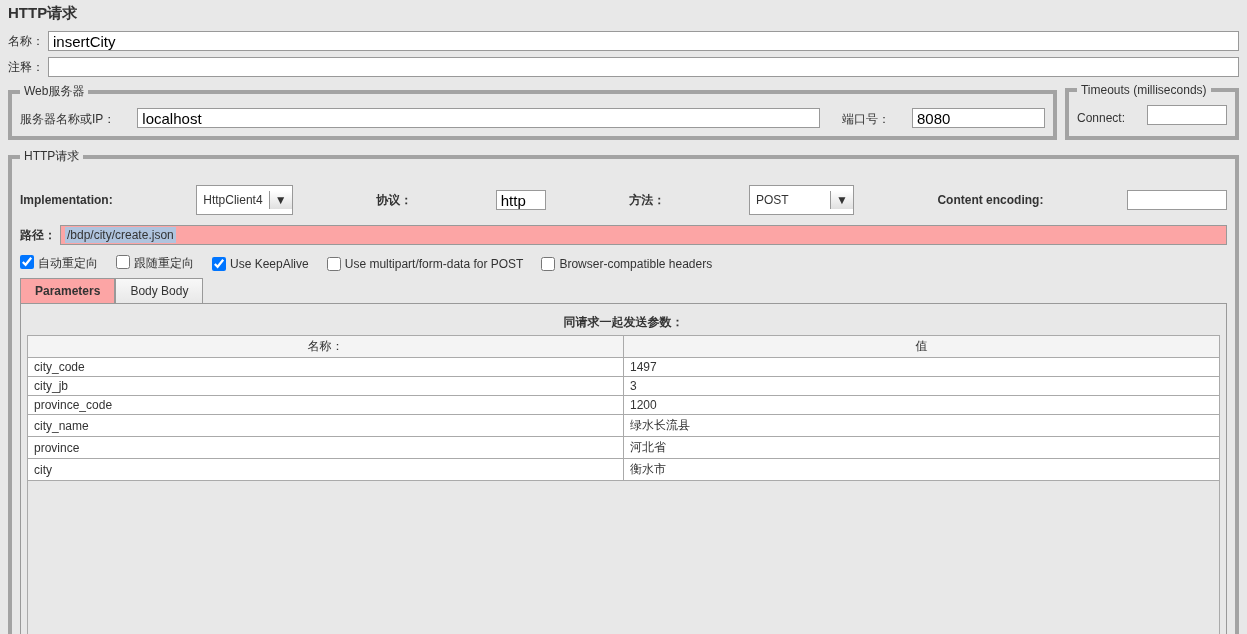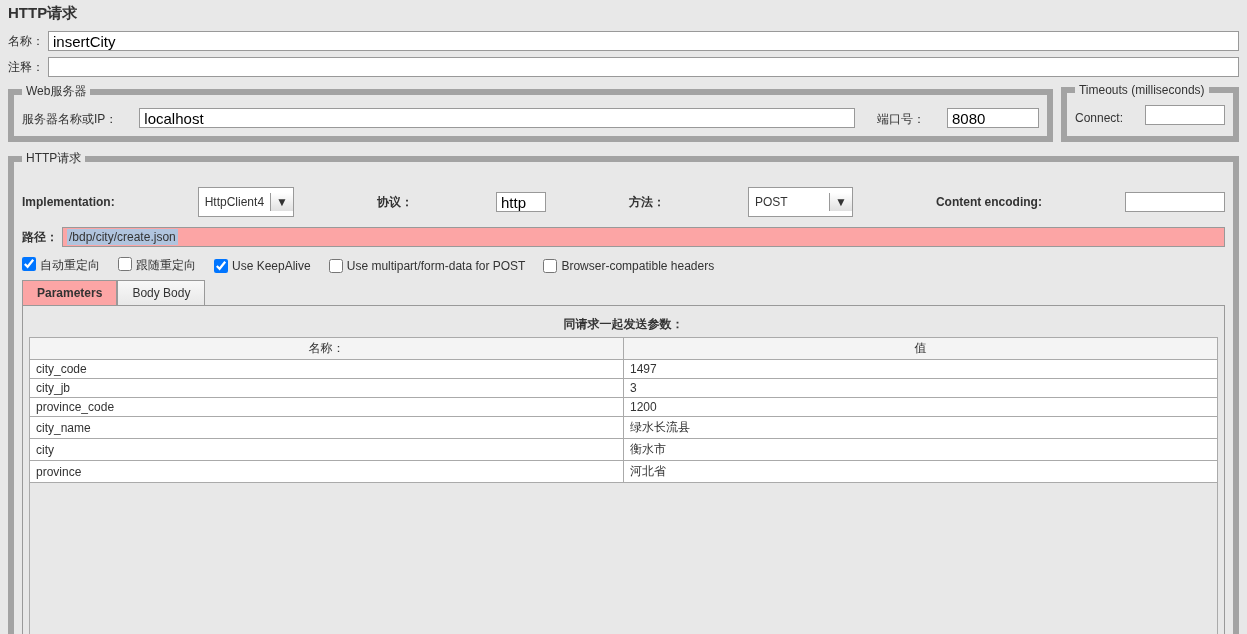--- a/index.html
+++ b/index.html
@@ -3,21 +3,21 @@
 <meta charset="utf-8">
 <style>
 * { box-sizing: border-box; margin: 0; padding: 0; }
 body { font-family: Arial, sans-serif; font-size: 12px; background: #e8e8e8; color: #333; }
 .main { padding: 4px 8px; }
 .title { font-size: 15px; font-weight: bold; margin-bottom: 8px; color: #333; }
 .row { display: flex; align-items: center; margin-bottom: 6px; gap: 4px; }
 .label { white-space: nowrap; }
 input[type="text"] { border: 1px solid #999; background: #fff; padding: 2px 4px; height: 20px; font-size: 15px; }
 .flex-grow { flex: 1; }
-fieldset { border: 6px solid #a3a3a3; padding: 8px; margin-bottom: 8px; position: relative; }
+fieldset { border: 4px solid #a3a3a3; padding: 8px; margin-bottom: 8px; position: relative; }
 legend { padding: 0 4px; font-size: 12px; }
 .top-row { display: flex; gap: 8px; }
 .top-row fieldset { flex: 1; }
 .timeout-fs { flex: 0 0 150px !important; }
 .select-wrap { display: inline-flex; align-items: center; border: 1px solid #999; background: #fff; height: 30px; }
 .select-wrap .val { padding: 2px 6px; min-width: 70px; }
 .select-wrap .arrow { border-left: 1px solid #999; padding: 2px 5px; background: linear-gradient(#fff,#e0e0e0); cursor: pointer; }
 .chk { display: inline-flex; align-items: flex-start; gap: 4px; margin-right: 14px; }
 .chk input { width: 14px; height: 14px; }
 .path-sel { background: #b0c4de; padding: 1px 2px; }
@@ -48,21 +48,21 @@
     <input type="text" class="flex-grow" value="" style="">
   </div>
 
   <div class="top-row">
     <fieldset>
       <legend>Web服务器</legend>
       <div class="web-inner">
         <span class="label">服务器名称或IP：</span>
         <input type="text" class="flex-grow" value="localhost" style="">
         <span class="label">端口号：</span>
-        <input type="text" style="width: 92px;" value="8080">
+        <input type="text" style="width: 133px;" value="8080">
       </div>
     </fieldset>
     <fieldset class="timeout-fs">
       <legend>Timeouts (milliseconds)</legend>
       <div class="web-inner">
         <span class="label">Connect:</span>
         <input type="text" style="width: 80px;" value="">
       </div>
     </fieldset>
   </div>
@@ -141,26 +141,26 @@
             </tr>
             <tr>
               <td>province_code</td>
               <td>1200</td>
             </tr>
             <tr>
               <td>city_name</td>
               <td>绿水长流县</td>
             </tr>
             <tr>
+              <td>province</td>
+              <td>河北省</td>
+            </tr>
+            <tr>
               <td>city</td>
               <td>衡水市</td>
-            </tr>
-            <tr>
-              <td>province</td>
-              <td>河北省</td>
             </tr>
           </tbody>
       </table>
       <div class="table-wrap"></div>
 
     </div>
   </fieldset>
 </div>
 
 </body></html>

